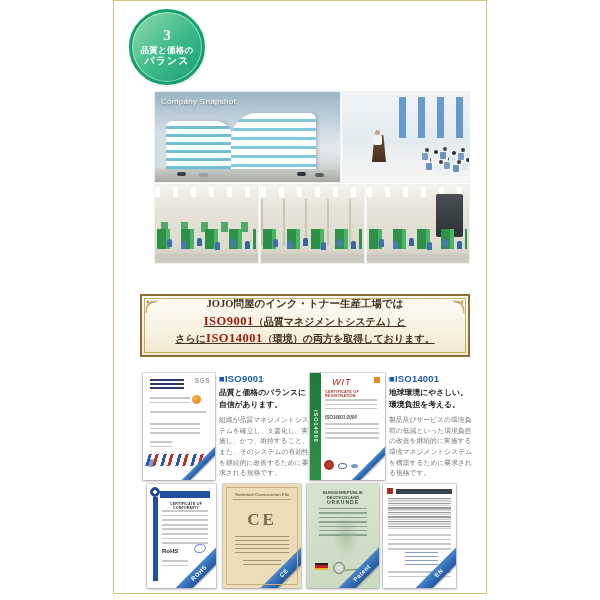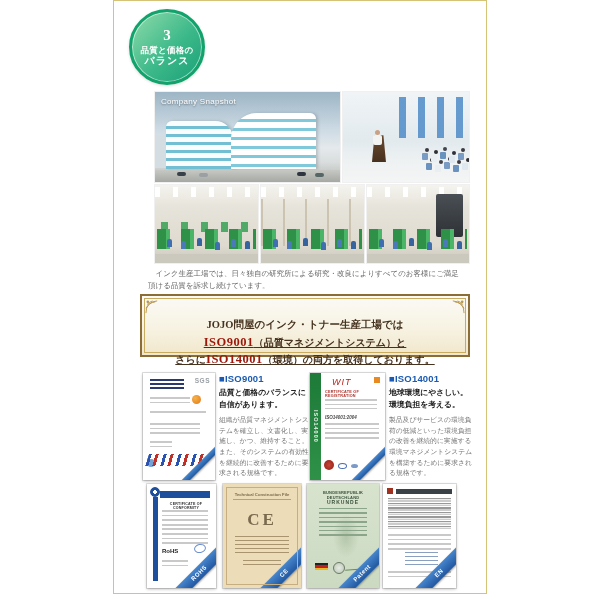--- a/index.html
+++ b/index.html
@@ -87,21 +87,21 @@
   .caption { position:absolute; left:34px; top:267px; width:314px; font-size:7.5px; line-height:1.55;
              color:#666; text-indent:1em; }
 
   
   .banner { position:absolute; left:26px; top:293px; width:330px; height:63px;
             border:2px solid #8d6d36; background:linear-gradient(#fbfaf6 0%,#f7f2e2 55%,#f1e7cc 100%);
             text-align:center; font-family:"Liberation Serif","DejaVu Serif",serif; }
   .banner::after { content:""; position:absolute; inset:2px; border:1px solid #c9ab60; pointer-events:none; }
   .flourish { position:absolute; top:3px; width:15px; height:15px; z-index:2; }
   .flourish.tl { left:3px; } .flourish.tr { right:3px; transform:scaleX(-1); }
-  .banner-inner { position:relative; padding-top:21px; line-height:16.5px; color:#45321f;border-radius:17px; }
+  .banner-inner { position:relative; padding-top:0; line-height:16.5px; color:#45321f;border-radius:17px; }
   .banner-l1 { font-size:10.5px; font-weight:bold; }
   .banner-l2,.banner-l3 { font-size:10px; font-weight:bold;text-decoration:underline; }
   .iso-red { color:#9e170b; font-size:12.5px; font-weight:bold; letter-spacing:.5px; }
 
   
   .cert { position:absolute; background:#fff; overflow:hidden; box-shadow:0 1px 3px rgba(0,0,0,.3),0 0 0 1px #e2e2e2; }
   .ribbon { position:absolute; bottom:9px; right:-26px; width:86px; transform:rotate(-45deg);
             background:linear-gradient(#4786cc,#2157a0); color:#fff; text-align:center;
             font-size:6px; font-weight:bold; letter-spacing:.5px; padding:3px 0;
             box-shadow:0 1px 2px rgba(0,0,0,.35); }
@@ -248,21 +248,20 @@
       <div class="photo ph-factory f3">
         <div class="fc-ceiling"></div>
         <div class="fc-lights"></div>
         <div class="fc-bigmachine"></div>
         <div class="fc-machines"></div>
         <div class="fc-workers"></div>
         <div class="fc-floor"></div>
       </div>
     </div>
 
-    <div class="caption">インク生産工場では、日々独自の研究所による研究・改良によりすべてのお客様にご満足頂ける品質を訴求し続けています。</div>
 
     <div class="banner">
       <svg class="flourish tl" viewBox="0 0 16 16">
         <path d="M1,15 Q1,3 13,2 M1,10 Q4,4 11,3 M2,6 Q5,3 8,2" fill="none" stroke="#b8964e" stroke-width="1"></path>
         <circle cx="3" cy="3" r="1.4" fill="#b8964e"></circle>
       </svg>
       <svg class="flourish tr" viewBox="0 0 16 16">
         <path d="M1,15 Q1,3 13,2 M1,10 Q4,4 11,3 M2,6 Q5,3 8,2" fill="none" stroke="#b8964e" stroke-width="1"></path>
         <circle cx="3" cy="3" r="1.4" fill="#b8964e"></circle>
       </svg>

